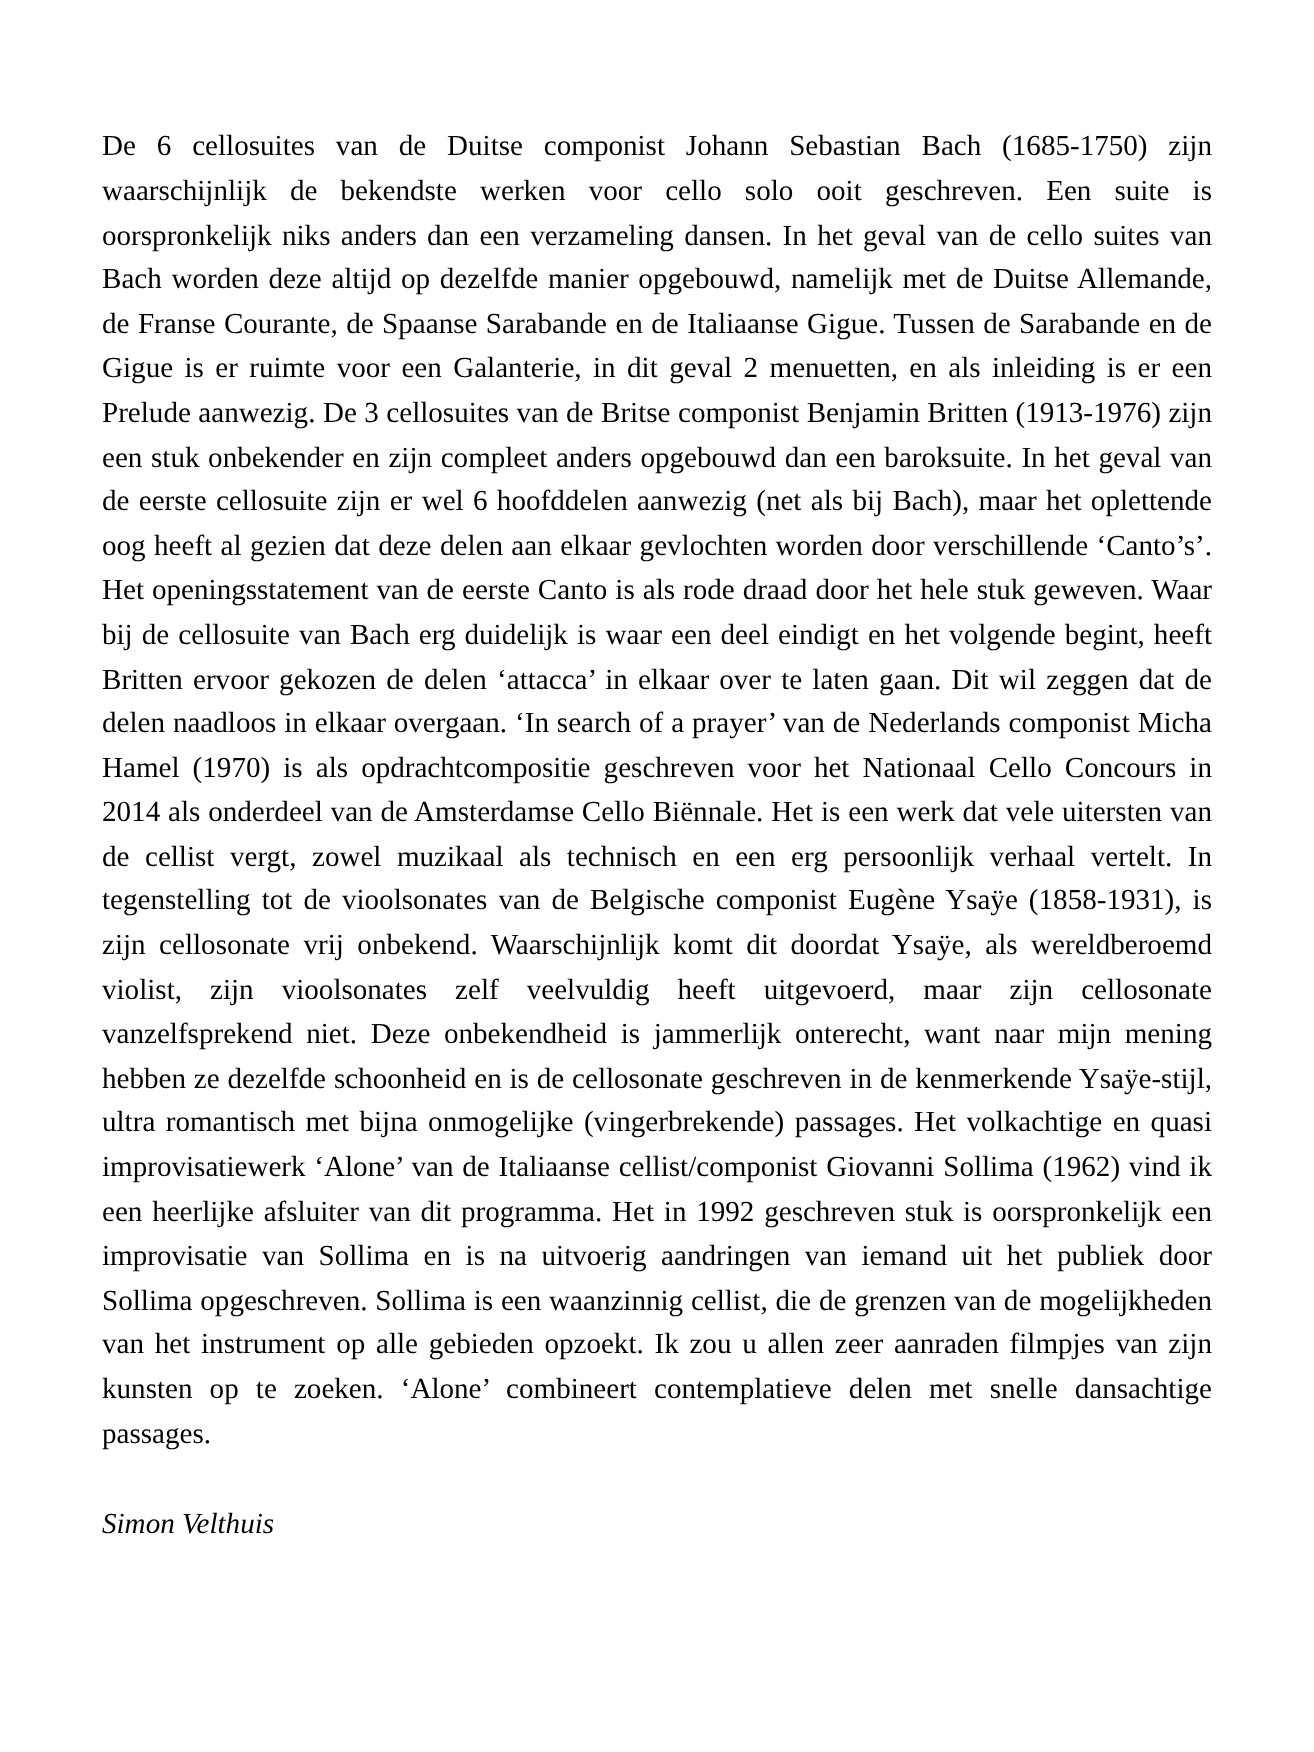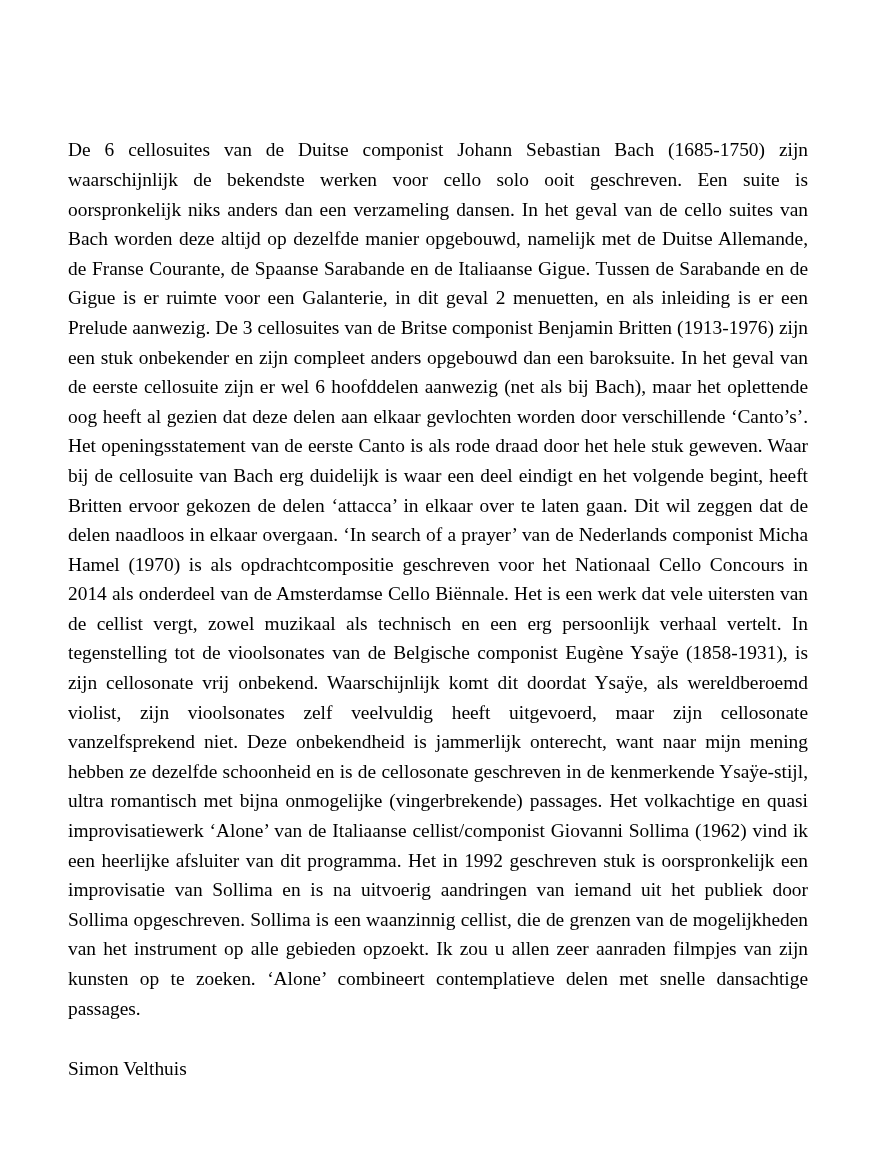--- a/index.html
+++ b/index.html
@@ -12,36 +12,37 @@
     background: #ffffff;
     font-family: "Liberation Serif", serif;
     color: #000000;
     overflow: hidden;
   }
   .page {
     position: relative;
     width: 876px;
     height: 1168px;
     box-sizing: border-box;
-    padding: 116px 68px 0 68px;
+    padding: 64px 68px 0 68px;
   }
   .body-text {
     font-family: "Liberation Serif", serif;
     font-size: 19.4px;
     line-height: 29.6px;
     text-align: justify;
     text-justify: inter-word;
     -webkit-hyphens: none;
     hyphens: none;
     white-space: pre-wrap;
     word-spacing: 0.1px;
   }
   .signature {
     margin-top: 31px;
     font-family: "Liberation Serif", serif;
+    font-style: italic;
     font-size: 19.4px;
     line-height: 29.6px;
   }
 </style>
 </head>
 <body>
 
 <div class="page">
   <p class="body-text">De 6 cellosuites van de Duitse componist Johann Sebastian Bach (1685-1750) zijn waarschijnlijk de bekendste werken voor cello solo ooit geschreven. Een suite is oorspronkelijk niks anders dan een verzameling dansen. In het geval van de cello suites van Bach worden deze altijd op dezelfde manier opgebouwd, namelijk met de Duitse Allemande, de Franse Courante, de Spaanse Sarabande en de Italiaanse Gigue. Tussen de Sarabande en de Gigue is er ruimte voor een Galanterie, in dit geval 2 menuetten, en als inleiding is er een Prelude aanwezig. De 3 cellosuites van de Britse componist Benjamin Britten (1913-1976) zijn een stuk onbekender en zijn compleet anders opgebouwd dan een baroksuite. In het geval van de eerste cellosuite zijn er wel 6 hoofddelen aanwezig (net als bij Bach), maar het oplettende oog heeft al gezien dat deze delen aan elkaar gevlochten worden door verschillende ‘Canto’s’. Het openingsstatement van de eerste Canto is als rode draad door het hele stuk geweven. Waar bij de cellosuite van Bach erg duidelijk is waar een deel eindigt en het volgende begint, heeft Britten ervoor gekozen de delen ‘attacca’ in elkaar over te laten gaan. Dit wil zeggen dat de delen naadloos in elkaar overgaan. ‘In search of a prayer’ van de Nederlands componist Micha Hamel (1970) is als opdrachtcompositie geschreven voor het Nationaal Cello Concours in 2014 als onderdeel van de Amsterdamse Cello Biënnale. Het is een werk dat vele uitersten van de cellist vergt, zowel muzikaal als technisch en een erg persoonlijk verhaal vertelt. In tegenstelling tot de vioolsonates van de Belgische componist Eugène Ysaÿe (1858-1931), is zijn cellosonate vrij onbekend. Waarschijnlijk komt dit doordat Ysaÿe, als wereldberoemd violist, zijn vioolsonates zelf veelvuldig heeft uitgevoerd, maar zijn cellosonate vanzelfsprekend niet. Deze onbekendheid is jammerlijk onterecht, want naar mijn mening hebben ze dezelfde schoonheid en is de cellosonate geschreven in de kenmerkende Ysaÿe-stijl, ultra romantisch met bijna onmogelijke (vingerbrekende) passages. Het volkachtige en quasi improvisatiewerk ‘Alone’ van de Italiaanse cellist/componist Giovanni Sollima (1962) vind ik een heerlijke afsluiter van dit programma. Het in 1992 geschreven stuk is oorspronkelijk een improvisatie van Sollima en is na uitvoerig aandringen van iemand uit het publiek door Sollima opgeschreven. Sollima is een waanzinnig cellist, die de grenzen van de mogelijkheden van het instrument op alle gebieden opzoekt. Ik zou u allen zeer aanraden filmpjes van zijn kunsten op te zoeken. ‘Alone’ combineert contemplatieve delen met snelle dansachtige passages.</p>
   <p class="signature">Simon Velthuis</p>

